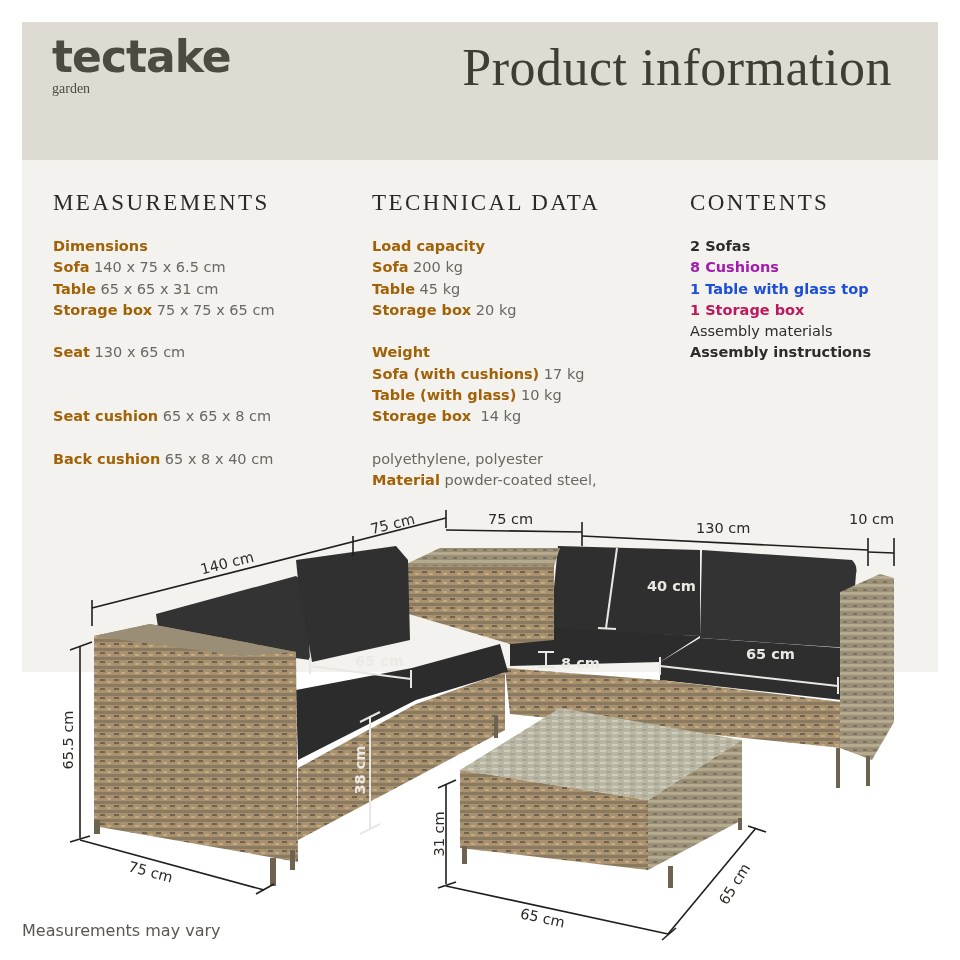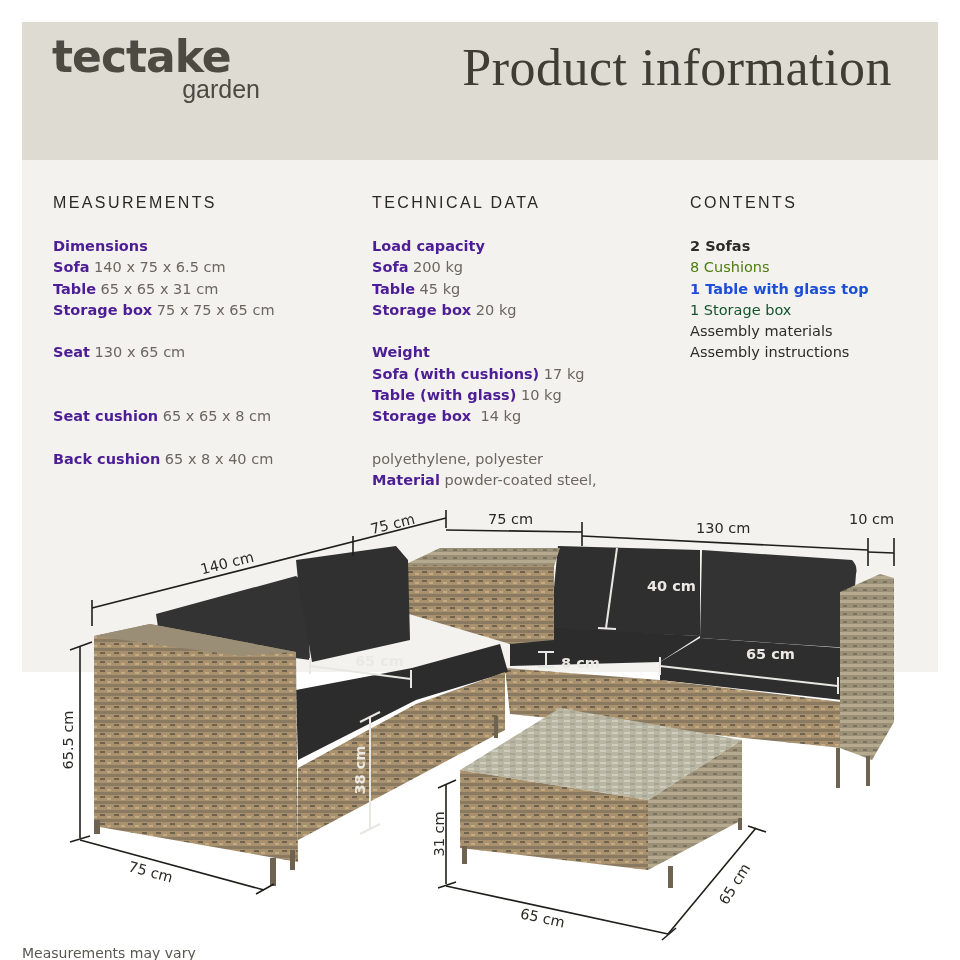--- a/index.html
+++ b/index.html
@@ -5,40 +5,40 @@
     html, body { margin: 0; padding: 0; background: #ffffff; }
     body { width: 960px; height: 960px; position: relative; overflow: hidden;
            font-family: "DejaVu Sans", sans-serif; color: #2e2c28; }
     .header { position: absolute; left: 22px; top: 22px; width: 916px; height: 138px;
               background: #dedbd3; }
     .panel { position: absolute; left: 22px; top: 160px; width: 916px; height: 512px;
              background: #f3f2ee; }
     .logo { position: absolute; left: 52px; top: 34px; width: 206px; }
     .logo-main { font-family: "DejaVu Sans", sans-serif; font-weight: bold; font-size: 44px;
                  letter-spacing: -1px; color: #4d4a42; line-height: 46px; display: block; }
-    .logo-sub { font-family: Liberation Sans, sans-serif; font-size: 25px; color: #4d4a42;
-                display: block; text-align: right; line-height: 22px; margin-top: -2px; margin-right: -2px; }
+    .logo-sub { font-family: Liberation Serif, serif; font-size: 14px; color: #4d4a42;
+                display: block; text-align: left; line-height: 22px; margin-top: -2px; margin-right: -2px; }
     .title { position: absolute; left: 404px; top: 38px; width: 488px; text-align: right;
              font-family: "Liberation Serif", serif; font-size: 52px; color: #403d35;
              letter-spacing: 0.5px; white-space: nowrap; }
 
     .col { position: absolute; top: 190px; }
-    .col h2 { margin: 0 0 20px 0; font-family: Liberation Sans, sans-serif; font-weight: normal;
-              font-size: 16px; letter-spacing: 2.4px; color: #2b2924; line-height: 26px; }
+    .col h2 { margin: 0 0 20px 0; font-family: Liberation Serif, serif; font-weight: normal;
+              font-size: 23px; letter-spacing: 2.4px; color: #2b2924; line-height: 26px; }
     .col .line { font-size: 14.5px; line-height: 21.3px; color: #6a6760; white-space: nowrap; }
-    .col .line b { color: #4c1d95; font-weight: bold; }
+    .col .line b { color: #a16207; font-weight: bold; }
     .col .gap { height: 21.3px; }
     .col.c1 { left: 53px; }
     .col.c2 { left: 372px; }
     .col.c3 { left: 690px; }
     .col .dark { color: #2e2c28; }
     .dim { position: absolute; font-size: 14.5px; color: #2b2924; white-space: nowrap;
            transform-origin: center center; }
     .dim.light { color: #ebe9e3; font-weight: bold; }
-    .footnote { position: absolute; left: 22px; top: 921px; font-size: 14px; color: #5a5751; margin-top: 24px; }
+    .footnote { position: absolute; left: 22px; top: 921px; font-size: 16px; color: #5a5751; }
   </style>
 </head>
 <body>
 
 <div class="header"></div>
 <div class="panel"></div>
 
 <div class="logo">
   <span class="logo-main">tectake</span>
   <span class="logo-sub">garden</span>
@@ -72,25 +72,25 @@
   <div class="line"><b>Table (with glass)</b> <span>10 kg</span></div>
   <div class="line"><b>Storage box</b>&nbsp; <span>14 kg</span></div>
   <div class="gap"></div>
   <div class="line"><span>polyethylene, polyester</span></div>
   <div class="line"><b>Material</b> <span>powder-coated steel,</span></div>
 </div>
 
 <div class="col c3">
   <h2>CONTENTS</h2>
   <div class="line dark" style="font-weight:bold;color:#2e2c28">2 Sofas</div>
-  <div class="line dark" style="font-weight:normal;color:#4d7c0f">8 Cushions</div>
+  <div class="line dark" style="font-weight:bold;color:#a21caf">8 Cushions</div>
   <div class="line dark" style="font-weight:bold;color:#1d4ed8">1 Table with glass top</div>
-  <div class="line dark" style="font-weight:normal;color:#14532d">1 Storage box</div>
+  <div class="line dark" style="font-weight:bold;color:#be185d">1 Storage box</div>
   <div class="line dark" style="font-weight:normal;color:#2e2c28">Assembly materials</div>
-  <div class="line dark" style="font-weight:normal;color:#2e2c28">Assembly instructions</div>
+  <div class="line dark" style="font-weight:bold;color:#2e2c28">Assembly instructions</div>
 </div>
 
 <svg style="position:absolute;left:0;top:0" width="960" height="960" viewBox="0 0 960 960">
   <defs>
     <pattern id="rattan" width="14" height="9" patternUnits="userSpaceOnUse">
       <rect width="14" height="9" fill="#a9916d"></rect>
       <rect x="0" y="0" width="14" height="3" fill="#8a7a62"></rect>
       <rect x="2" y="4" width="5" height="2" fill="#6e6250"></rect>
       <rect x="9" y="6" width="4" height="2" fill="#c2ab85"></rect>
     </pattern>

